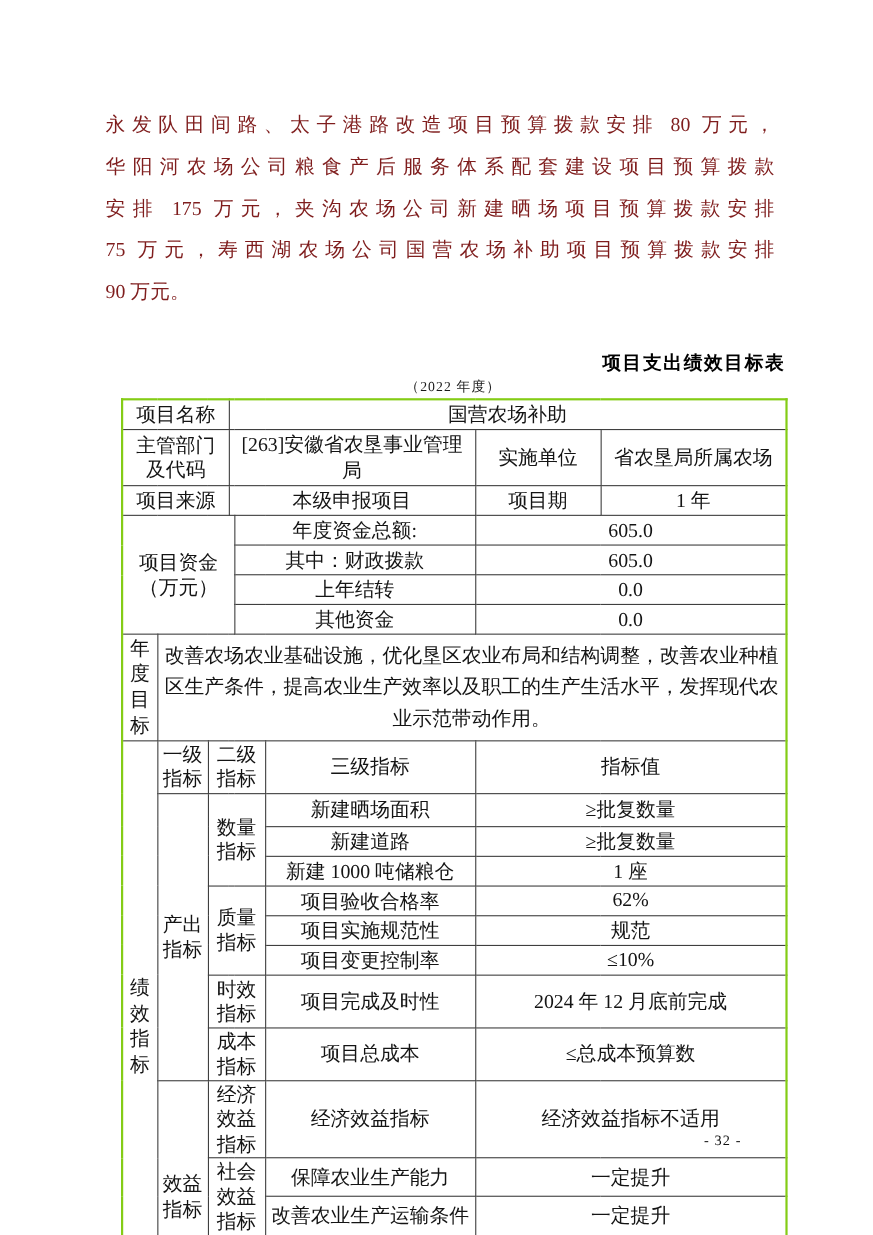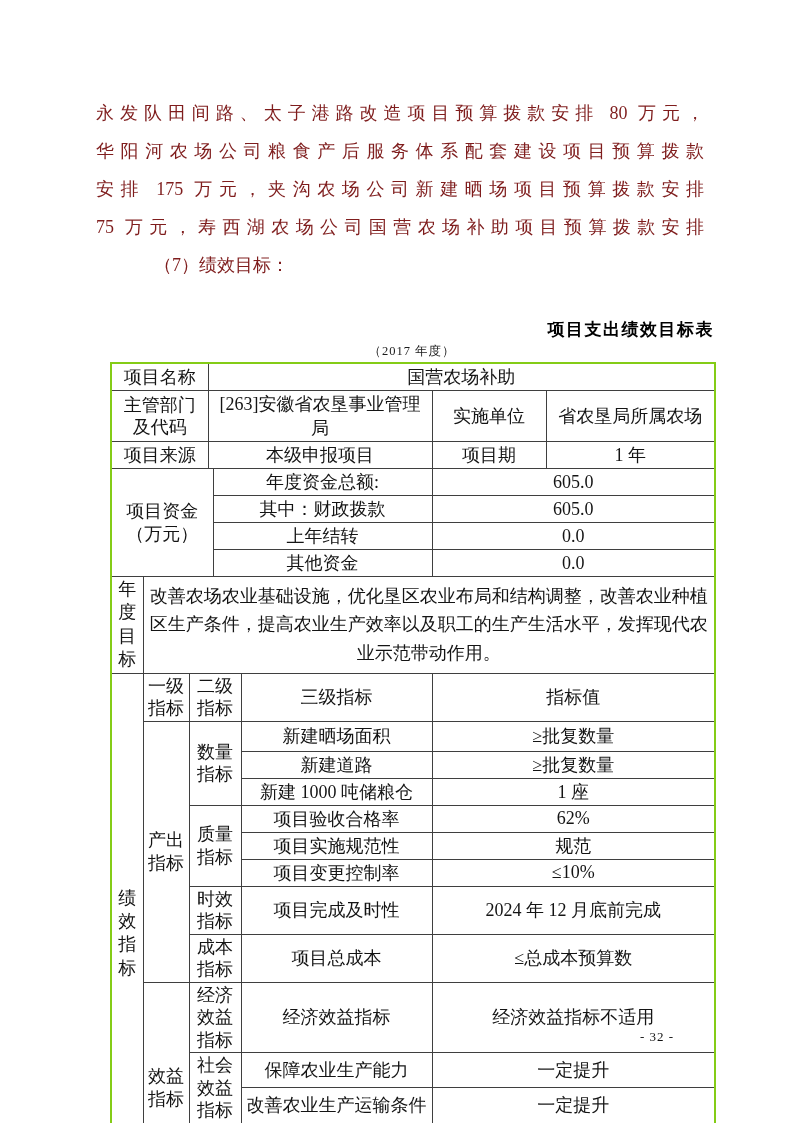--- a/index.html
+++ b/index.html
@@ -59,25 +59,25 @@
 </head>
 <body>
 
 <div class="page">
 
   <div class="para">
     <div class="line jl">永发队田间路、太子港路改造项目预算拨款安排 80 万元，</div>
     <div class="line jl">华阳河农场公司粮食产后服务体系配套建设项目预算拨款</div>
     <div class="line jl">安排 175 万元，夹沟农场公司新建晒场项目预算拨款安排</div>
     <div class="line jl">75 万元，寿西湖农场公司国营农场补助项目预算拨款安排</div>
-    <div class="line item-line">（7）绩效目标：</div>
+    <div class="line">90 万元。</div>
   </div>
 
   <div class="tbl-title">项目支出绩效目标表</div>
-  <div class="tbl-subtitle">（2017 年度）</div>
+  <div class="tbl-subtitle">（2022 年度）</div>
 
   <table class="main">
     <colgroup>
       <col style="width:32px">
         <col style="width:46px">
         <col style="width:19px">
       <col style="width:5px">
         <col style="width:28px">
         <col style="width:191px">
       <col style="width:114px">

